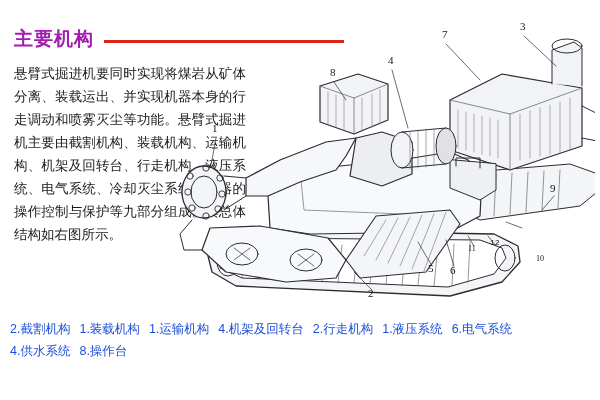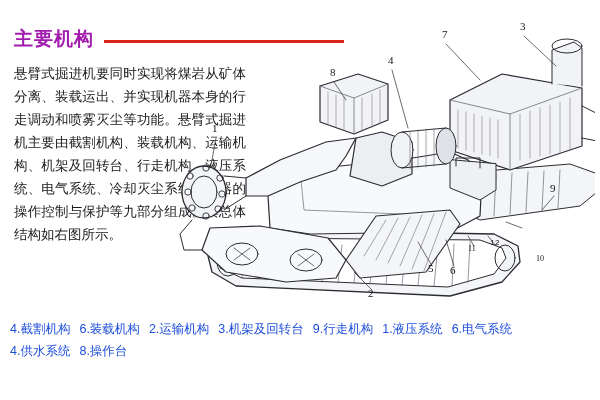--- a/index.html
+++ b/index.html
@@ -104,21 +104,21 @@
   <div class="title-row">
     <div class="title-text">主要机构</div>
     <div class="title-rule"></div>
   </div>
 
   <div class="body-text">
     <p>悬臂式掘进机要同时实现将煤岩从矿体分离、装载运出、并实现机器本身的行走调动和喷雾灭尘等功能。悬臂式掘进机主要由截割机构、装载机构、运输机构、机架及回转台、行走机构、液压系统、电气系统、冷却灭尘系统及机器的操作控制与保护等九部分组成。其总体结构如右图所示。</p>
   </div>
 
   <div class="legend">
-    <span class="item">4.截割机构</span><span class="item">6.装载机构</span><span class="item">2.运输机构</span><span class="item">3.机架及回转台</span><span class="item">9.行走机构</span><span class="item">1.液压系统</span><span class="item">6.电气系统</span><br>
+    <span class="item">2.截割机构</span><span class="item">1.装载机构</span><span class="item">1.运输机构</span><span class="item">4.机架及回转台</span><span class="item">2.行走机构</span><span class="item">1.液压系统</span><span class="item">6.电气系统</span><br>
     <span class="item">4.供水系统</span><span class="item">8.操作台</span>
   </div>
 
   <div class="figure">
     <svg width="445" height="300" viewBox="0 0 445 300">
       <g fill="none" stroke="#2b2b33" stroke-width="1" stroke-linejoin="round" stroke-linecap="round">
 
         <path d="M62 232 L58 246 L62 262 L86 276 L300 286 L352 272 L370 252 L368 236 L344 224 L120 220 Z" fill="#f4f5f7" stroke="#2b2b33" stroke-width="1.3"></path>
         <path d="M72 240 L70 258 L92 268 L298 277 L344 264 L356 248 L352 238 L330 230 L112 228 Z" fill="#ffffff"></path>
 

